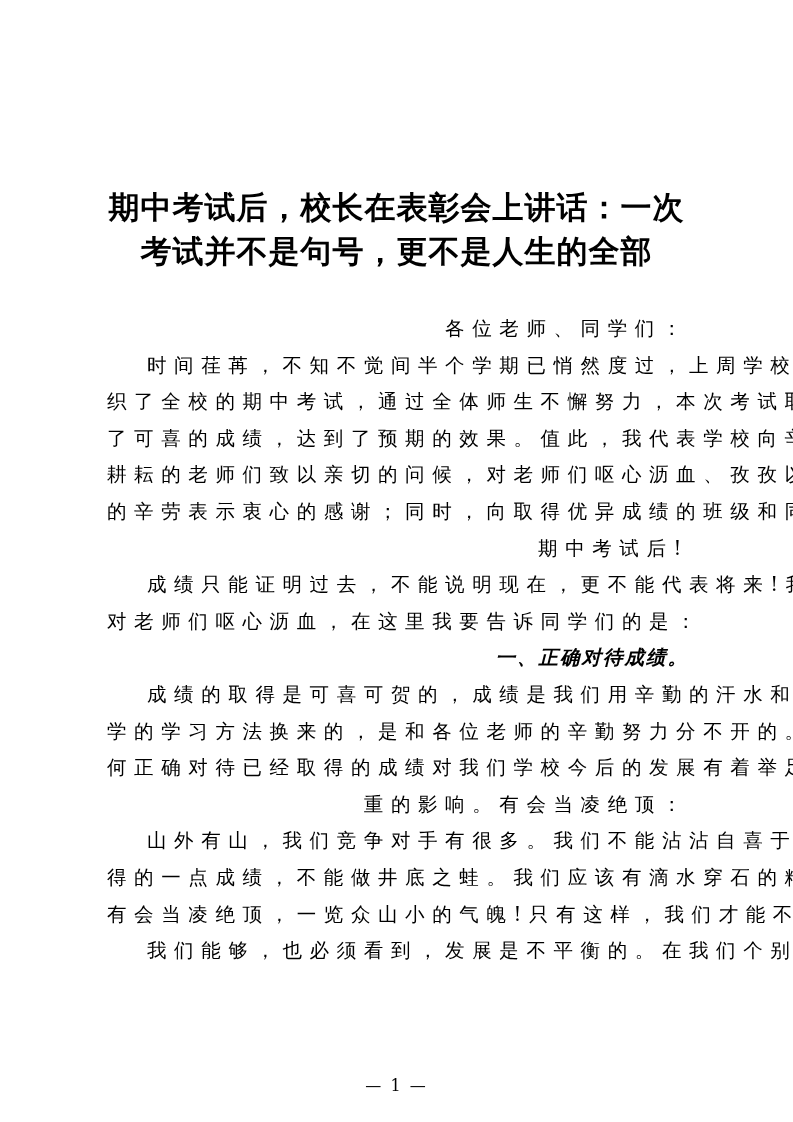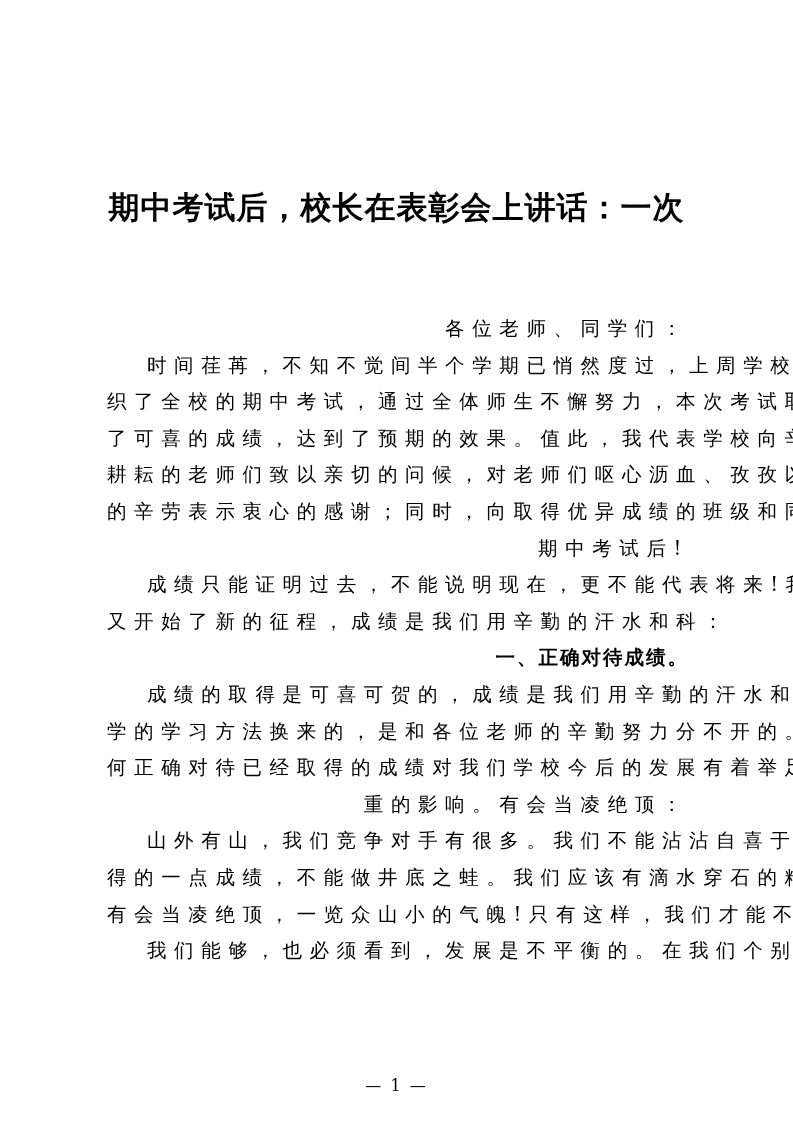--- a/index.html
+++ b/index.html
@@ -6,41 +6,42 @@
   body { width: 793px; height: 1122px; position: relative; overflow: hidden;
          font-family: "DejaVu Serif", "Liberation Serif", serif; color: #000; }
   .page { position: absolute; left: 0; top: 0; width: 793px; height: 1122px; background: #fff; margin-top: 40px; }
   .title { position: absolute; left: 80px; width: 633px; text-align: center;
            font-family: "DejaVu Sans", "Liberation Sans", sans-serif;
            font-weight: bold; font-size: 31px; line-height: 44px; top: 145px; letter-spacing: 1px; }
   .body { position: absolute; left: 107px; top: 271px; width: 582px; }
   .line { height: 36.6px; line-height: 36.6px; font-size: 19.5px; white-space: nowrap;
           letter-spacing: 7.6px; text-align: right; }
   .indent { padding-left: 40px; }
-  .heading { font-family: "DejaVu Sans", "Liberation Sans", sans-serif; font-weight: bold; letter-spacing: 2px; }
+  .heading { font-family: "DejaVu Sans", "Liberation Sans", sans-serif; font-weight: bold; letter-spacing: 2px; font-style: italic; }
   .pageno { position: absolute; top: 1036px; left: 0; width: 793px; text-align: center; font-size: 16px; letter-spacing: 2px; }
 </style>
 </head>
 <body>
 
 <div class="page">
   <div class="title">
     <div>期中考试后，校长在表彰会上讲话：一次</div>
+    <div>考试并不是句号，更不是人生的全部</div>
   </div>
 
   <div class="body" id="body">
     <div class="line">各位老师、同学们：</div>
   <div class="line indent">时间荏苒，不知不觉间半个学期已悄然度过，上周学校组</div>
       <div class="line">织了全校的期中考试，通过全体师生不懈努力，本次考试取得</div>
       <div class="line">了可喜的成绩，达到了预期的效果。值此，我代表学校向辛勤</div>
       <div class="line">耕耘的老师们致以亲切的问候，对老师们呕心沥血、孜孜以求</div>
       <div class="line">的辛劳表示衷心的感谢；同时，向取得优异成绩的班级和同学</div>
       <div class="line">期中考试后!</div>
       <div class="line indent">成绩只能证明过去，不能说明现在，更不能代表将来!我们</div>
-      <div class="line">又开始了新的征程，成绩是我们用辛勤的汗水和科：</div>
+      <div class="line">对老师们呕心沥血，在这里我要告诉同学们的是：</div>
       <div class="line indent heading">一、正确对待成绩。</div>
       <div class="line indent">成绩的取得是可喜可贺的，成绩是我们用辛勤的汗水和科</div>
       <div class="line">学的学习方法换来的，是和各位老师的辛勤努力分不开的。如</div>
       <div class="line">何正确对待已经取得的成绩对我们学校今后的发展有着举足轻</div>
       <div class="line">重的影响。有会当凌绝顶：</div>
       <div class="line indent">山外有山，我们竞争对手有很多。我们不能沾沾自喜于取</div>
       <div class="line">得的一点成绩，不能做井底之蛙。我们应该有滴水穿石的精神，</div>
       <div class="line">有会当凌绝顶，一览众山小的气魄!只有这样，我们才能不断进</div>
       <div class="line indent">我们能够，也必须看到，发展是不平衡的。在我们个别同</div>
     </div>

